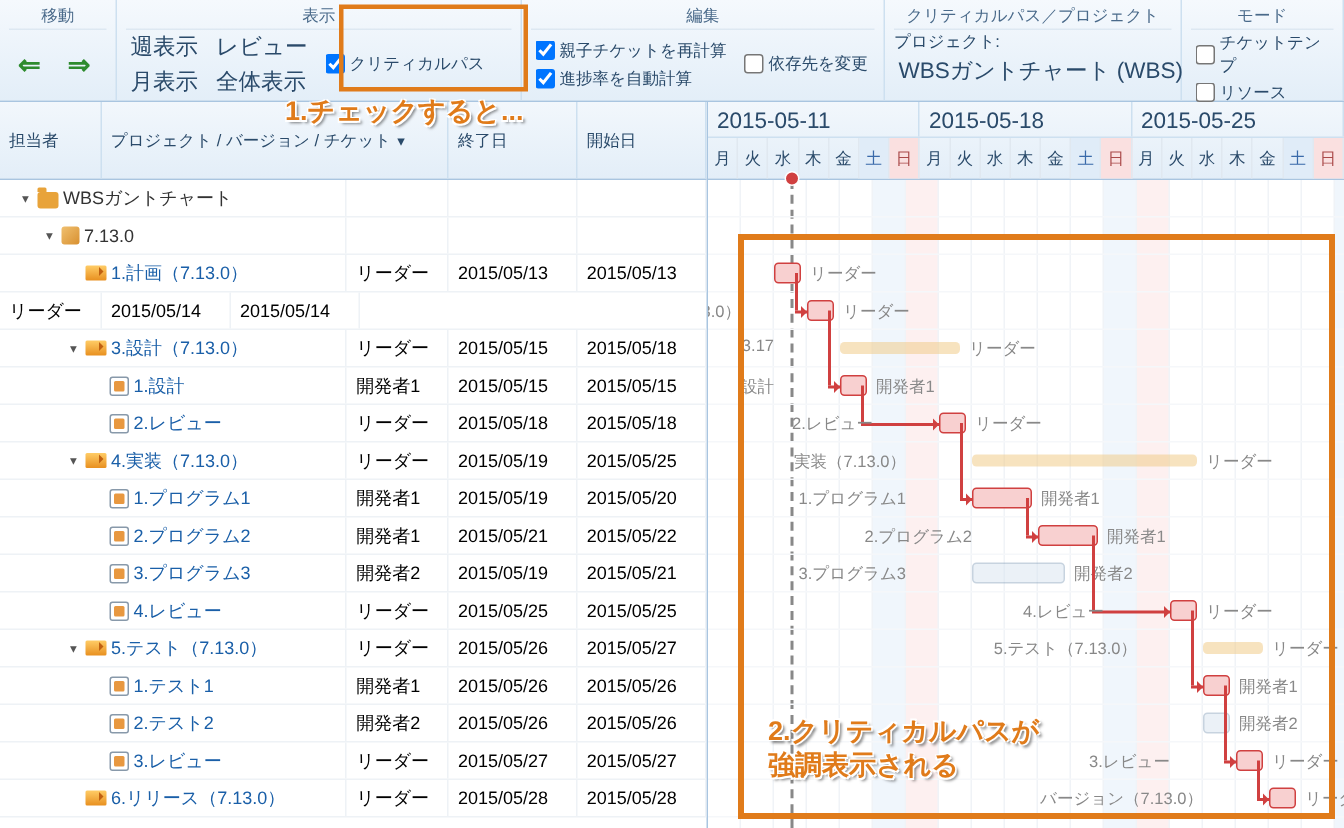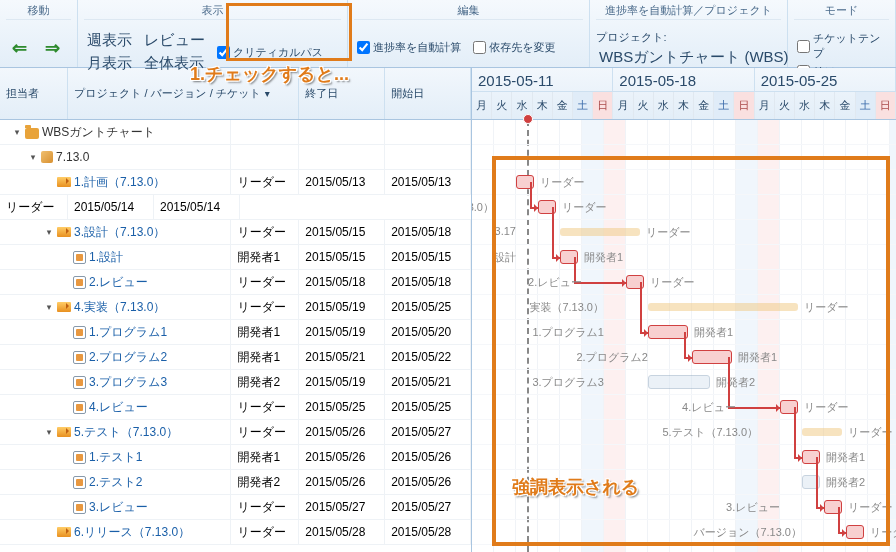--- a/index.html
+++ b/index.html
@@ -1,21 +1,21 @@
 <!DOCTYPE html>
 <html><head>
 <meta charset="utf-8">
 <style>
 * { margin: 0; padding: 0; box-sizing: border-box; }
 body { font-family: "Meiryo", "MS PGothic", sans-serif; font-size: 12px; background: #fff; width: 896px; height: 552px; overflow: hidden; position: relative; }
 
 
 .toolbar { display: flex; background: linear-gradient(#f5f9fd, #e3eef8); border-bottom: 1px solid #a9c5e0; height: 68px; }
 .toolbar-section { border-right: 1px solid #cde0f0; padding: 2px 6px; display: flex; flex-direction: column; position: relative; }
-.toolbar-section-title { font-size: 11px; color: #4a6a8a; text-align: center; padding: 1px 0; border-bottom: 1px solid #dde8f2; margin-bottom: 10px; }
+.toolbar-section-title { font-size: 11px; color: #4a6a8a; text-align: center; padding: 1px 0; border-bottom: 1px solid #dde8f2; margin-bottom: 0; }
 .toolbar-body { display: flex; gap: 6px; align-items: center; flex: 1; }
 .toolbar-col { display: flex; flex-direction: column; gap: 2px; }
 .tbtn { font-size: 15px; color: #2a4a6a; cursor: pointer; padding: 1px 3px; white-space: nowrap; }
 .tchk { display: flex; align-items: center; gap: 3px; font-size: 11px; color: #2a4a6a; padding: 1px 3px; }
 .tchk input { width: 13px; height: 13px; }
 .arrow-left, .arrow-right { font-size: 18px; font-weight: bold; padding: 0 6px; cursor: pointer; }
 .arrow-left { color: #2e8b2e; }
 .arrow-right { color: #2e8b2e; }
 
 .highlight-box { position: absolute; border: 3px solid #e07b1a; pointer-events: none; z-index: 50; }
@@ -111,31 +111,35 @@
         <span>クリティカルパス</span>
       </label>
     </div>
   </div>
   <div class="toolbar-section" style="width:242px">
     <div class="toolbar-section-title">編集</div>
     <div class="toolbar-body">
       <div class="toolbar-col">
         <label class="tchk">
             <input type="checkbox" checked="" style="">
+            <span>親子チケットを再計算</span>
+          </label>
+        <label class="tchk">
+            <input type="checkbox" checked="" style="">
             <span>進捗率を自動計算</span>
           </label>
       </div>
       <label class="tchk">
           <input type="checkbox" style="">
           <span>依存先を変更</span>
         </label>
     </div>
   </div>
   <div class="toolbar-section" style="width:198px">
-    <div class="toolbar-section-title">進捗率を自動計算／プロジェクト</div>
+    <div class="toolbar-section-title">クリティカルパス／プロジェクト</div>
     <div class="toolbar-body" style="flex-direction:column;align-items:flex-start;gap:2px">
       <span style="font-size:11px;color:#2a4a6a">プロジェクト:</span>
       <span class="tbtn">WBSガントチャート (WBS)</span>
     </div>
   </div>
   <div class="toolbar-section" style="flex:1">
     <div class="toolbar-section-title">モード</div>
     <div class="toolbar-body" style="flex-direction:column;align-items:flex-start;gap:1px">
       <label class="tchk">
           <input type="checkbox" style="">
@@ -533,16 +537,17 @@
         <div class="gantt-arrow-head" style="left:370px;top:409px;border-left-color:#d04040"></div>
         </div>
         <div class="gantt-row" style="top: 400px;">
           <div class="gantt-bar crit" style="left: 374px; width: 18px;"></div>
           <div class="gantt-label" style="left: 398px;">リーダー</div>
           <div class="gantt-label" style="right: 94px; left: auto;">バージョン（7.13.0）</div>
         </div>
       </div>
     <div class="big-highlight" style="left:20px;top:88px;width:398px;height:390px"></div>
     <div class="annotation" style="left:40px;top:408px;line-height:1.3">
+      <div>2.クリティカルパスが</div>
       <div>強調表示される</div>
     </div>
   </div>
 </div>
 
 </body></html>

